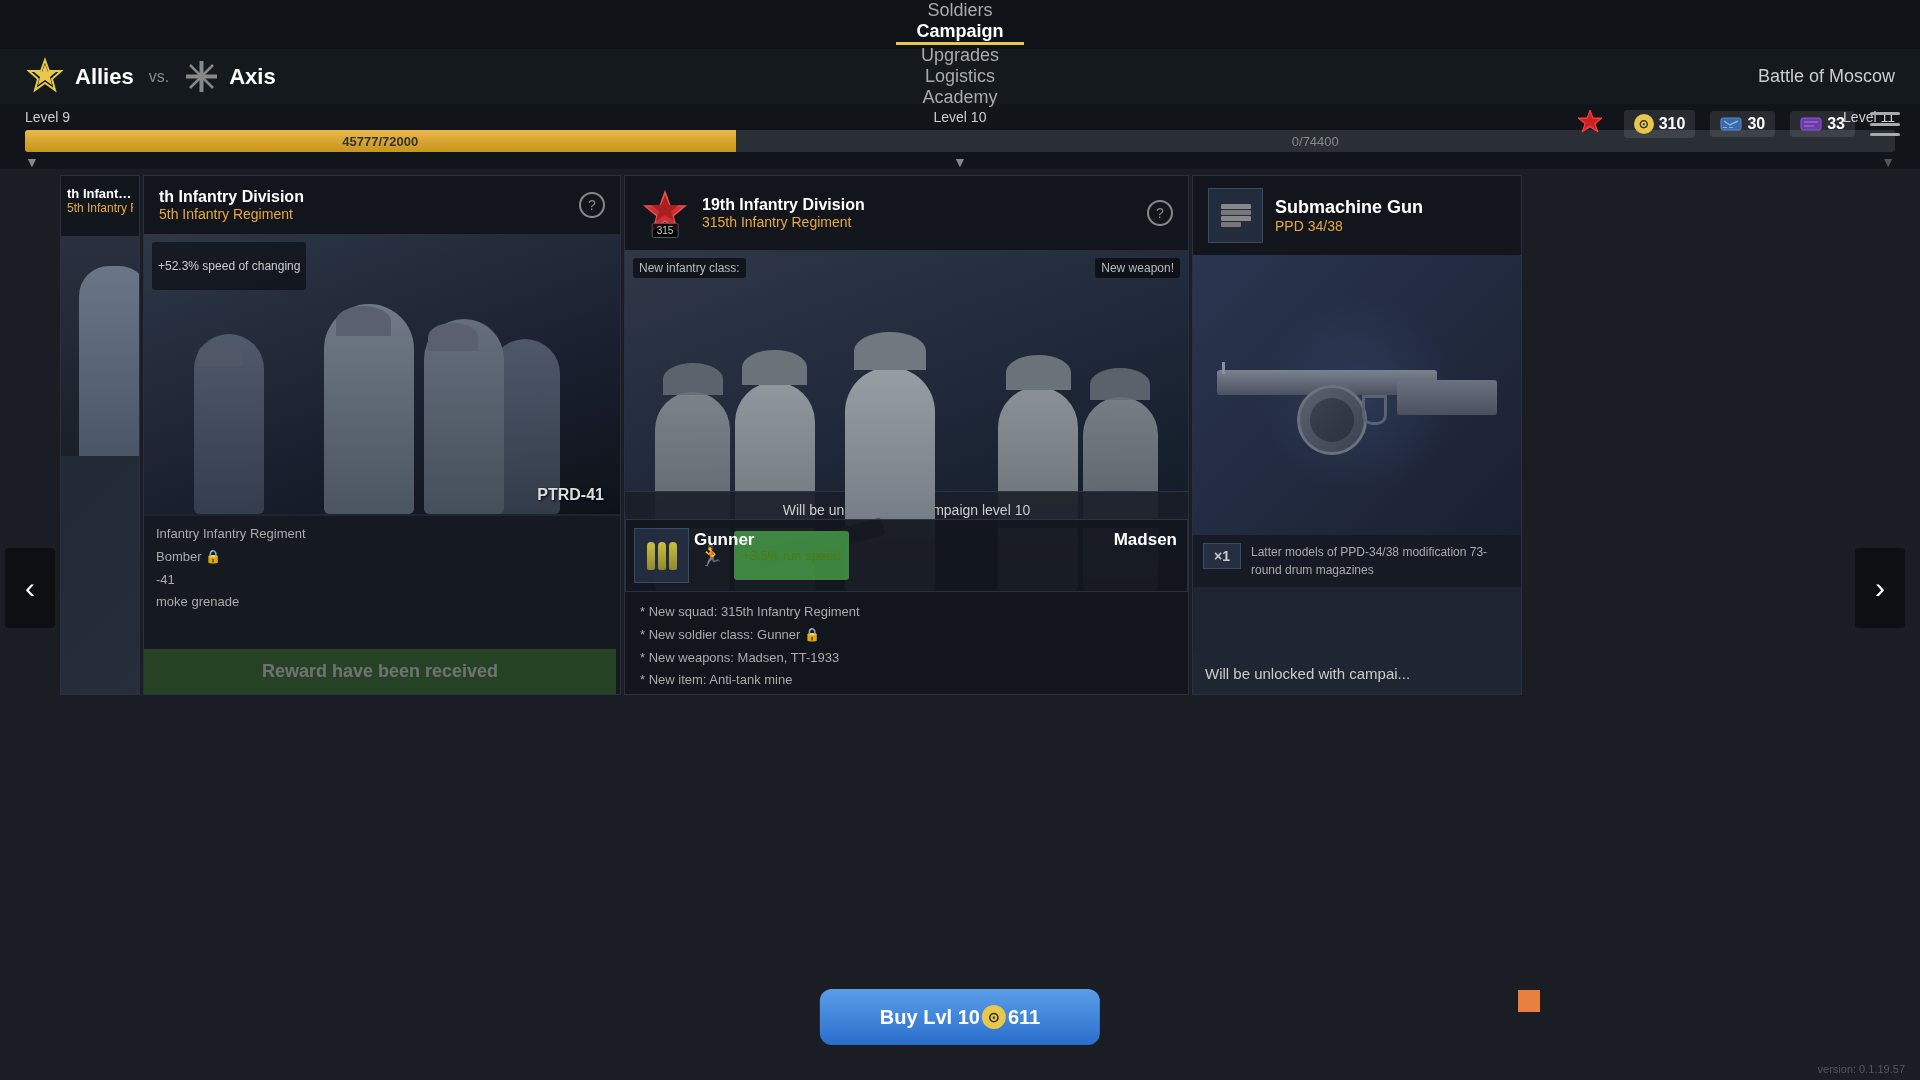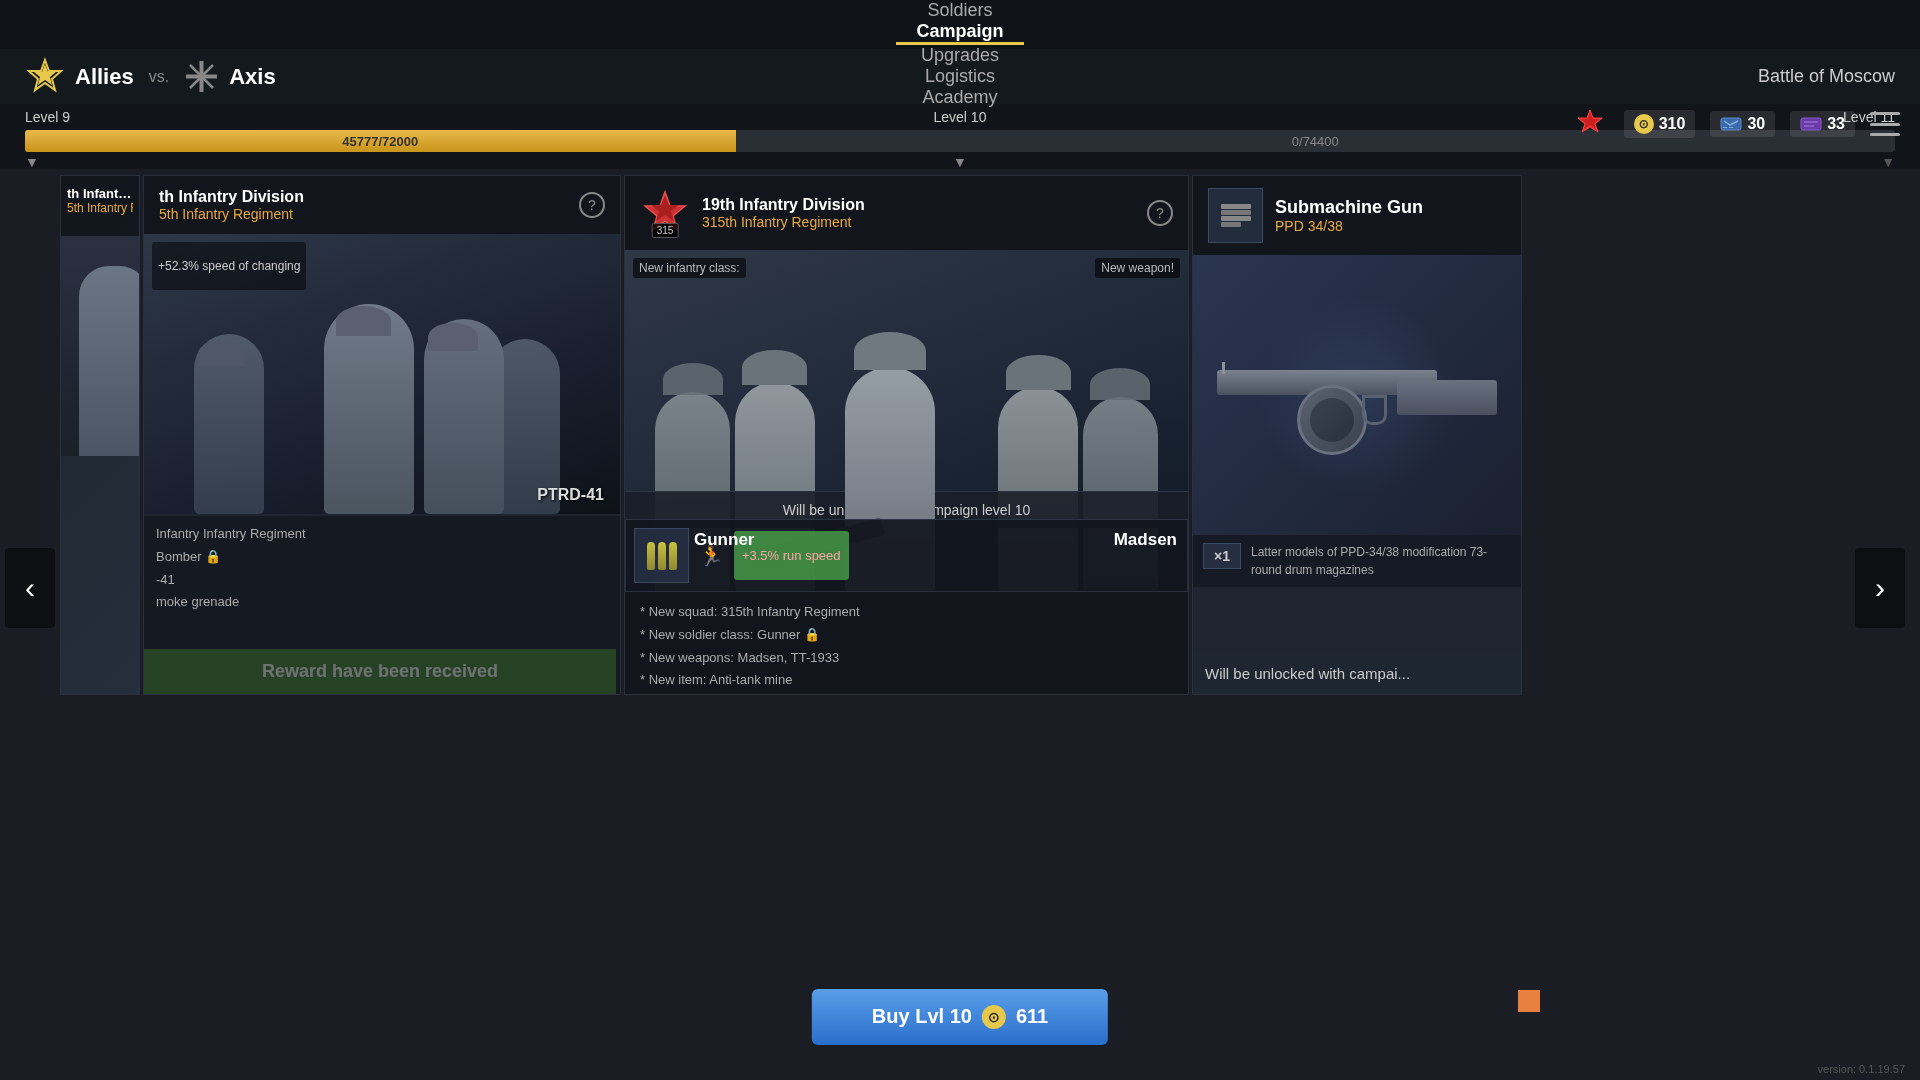--- a/index.html
+++ b/index.html
@@ -300,21 +300,21 @@
     }
     .gunner-name {
       font-size: 18px;
       font-weight: bold;
     }
     .run-speed-badge {
       background: rgba(80,180,80,0.7);
       padding: 17px 8px;
       border-radius: 3px;
       font-size: 13px;
-      color: #fca5a5;
+      color: #4d7c0f;
     }
     .madsen-name {
       font-size: 18px;
       font-weight: bold;
       margin-left: auto;
     }
 
     
     .card-description {
       padding: 10px 15px;
@@ -329,25 +329,25 @@
       position: absolute;
       bottom: 35px;
       left: 50%;
       transform: translateX(-50%);
       background: linear-gradient(180deg, #5a9ee8, #2a6ecc);
       border: none;
       padding: 16px 60px;
       font-size: 20px;
       font-weight: bold;
       color: #fff;
-      border-radius: 6px;
+      border-radius: 12px;
       cursor: pointer;
       display: flex;
-      align-items: flex-start;
-      gap: 10px;
+      align-items: center;
+      gap: 2px;
       z-index: 300;
       white-space: nowrap;
     }
     .buy-coin-icon {
       width: 24px;
       height: 24px;
       background: #e8c84a;
       border-radius: 50%;
       display: flex;
       align-items: center;

